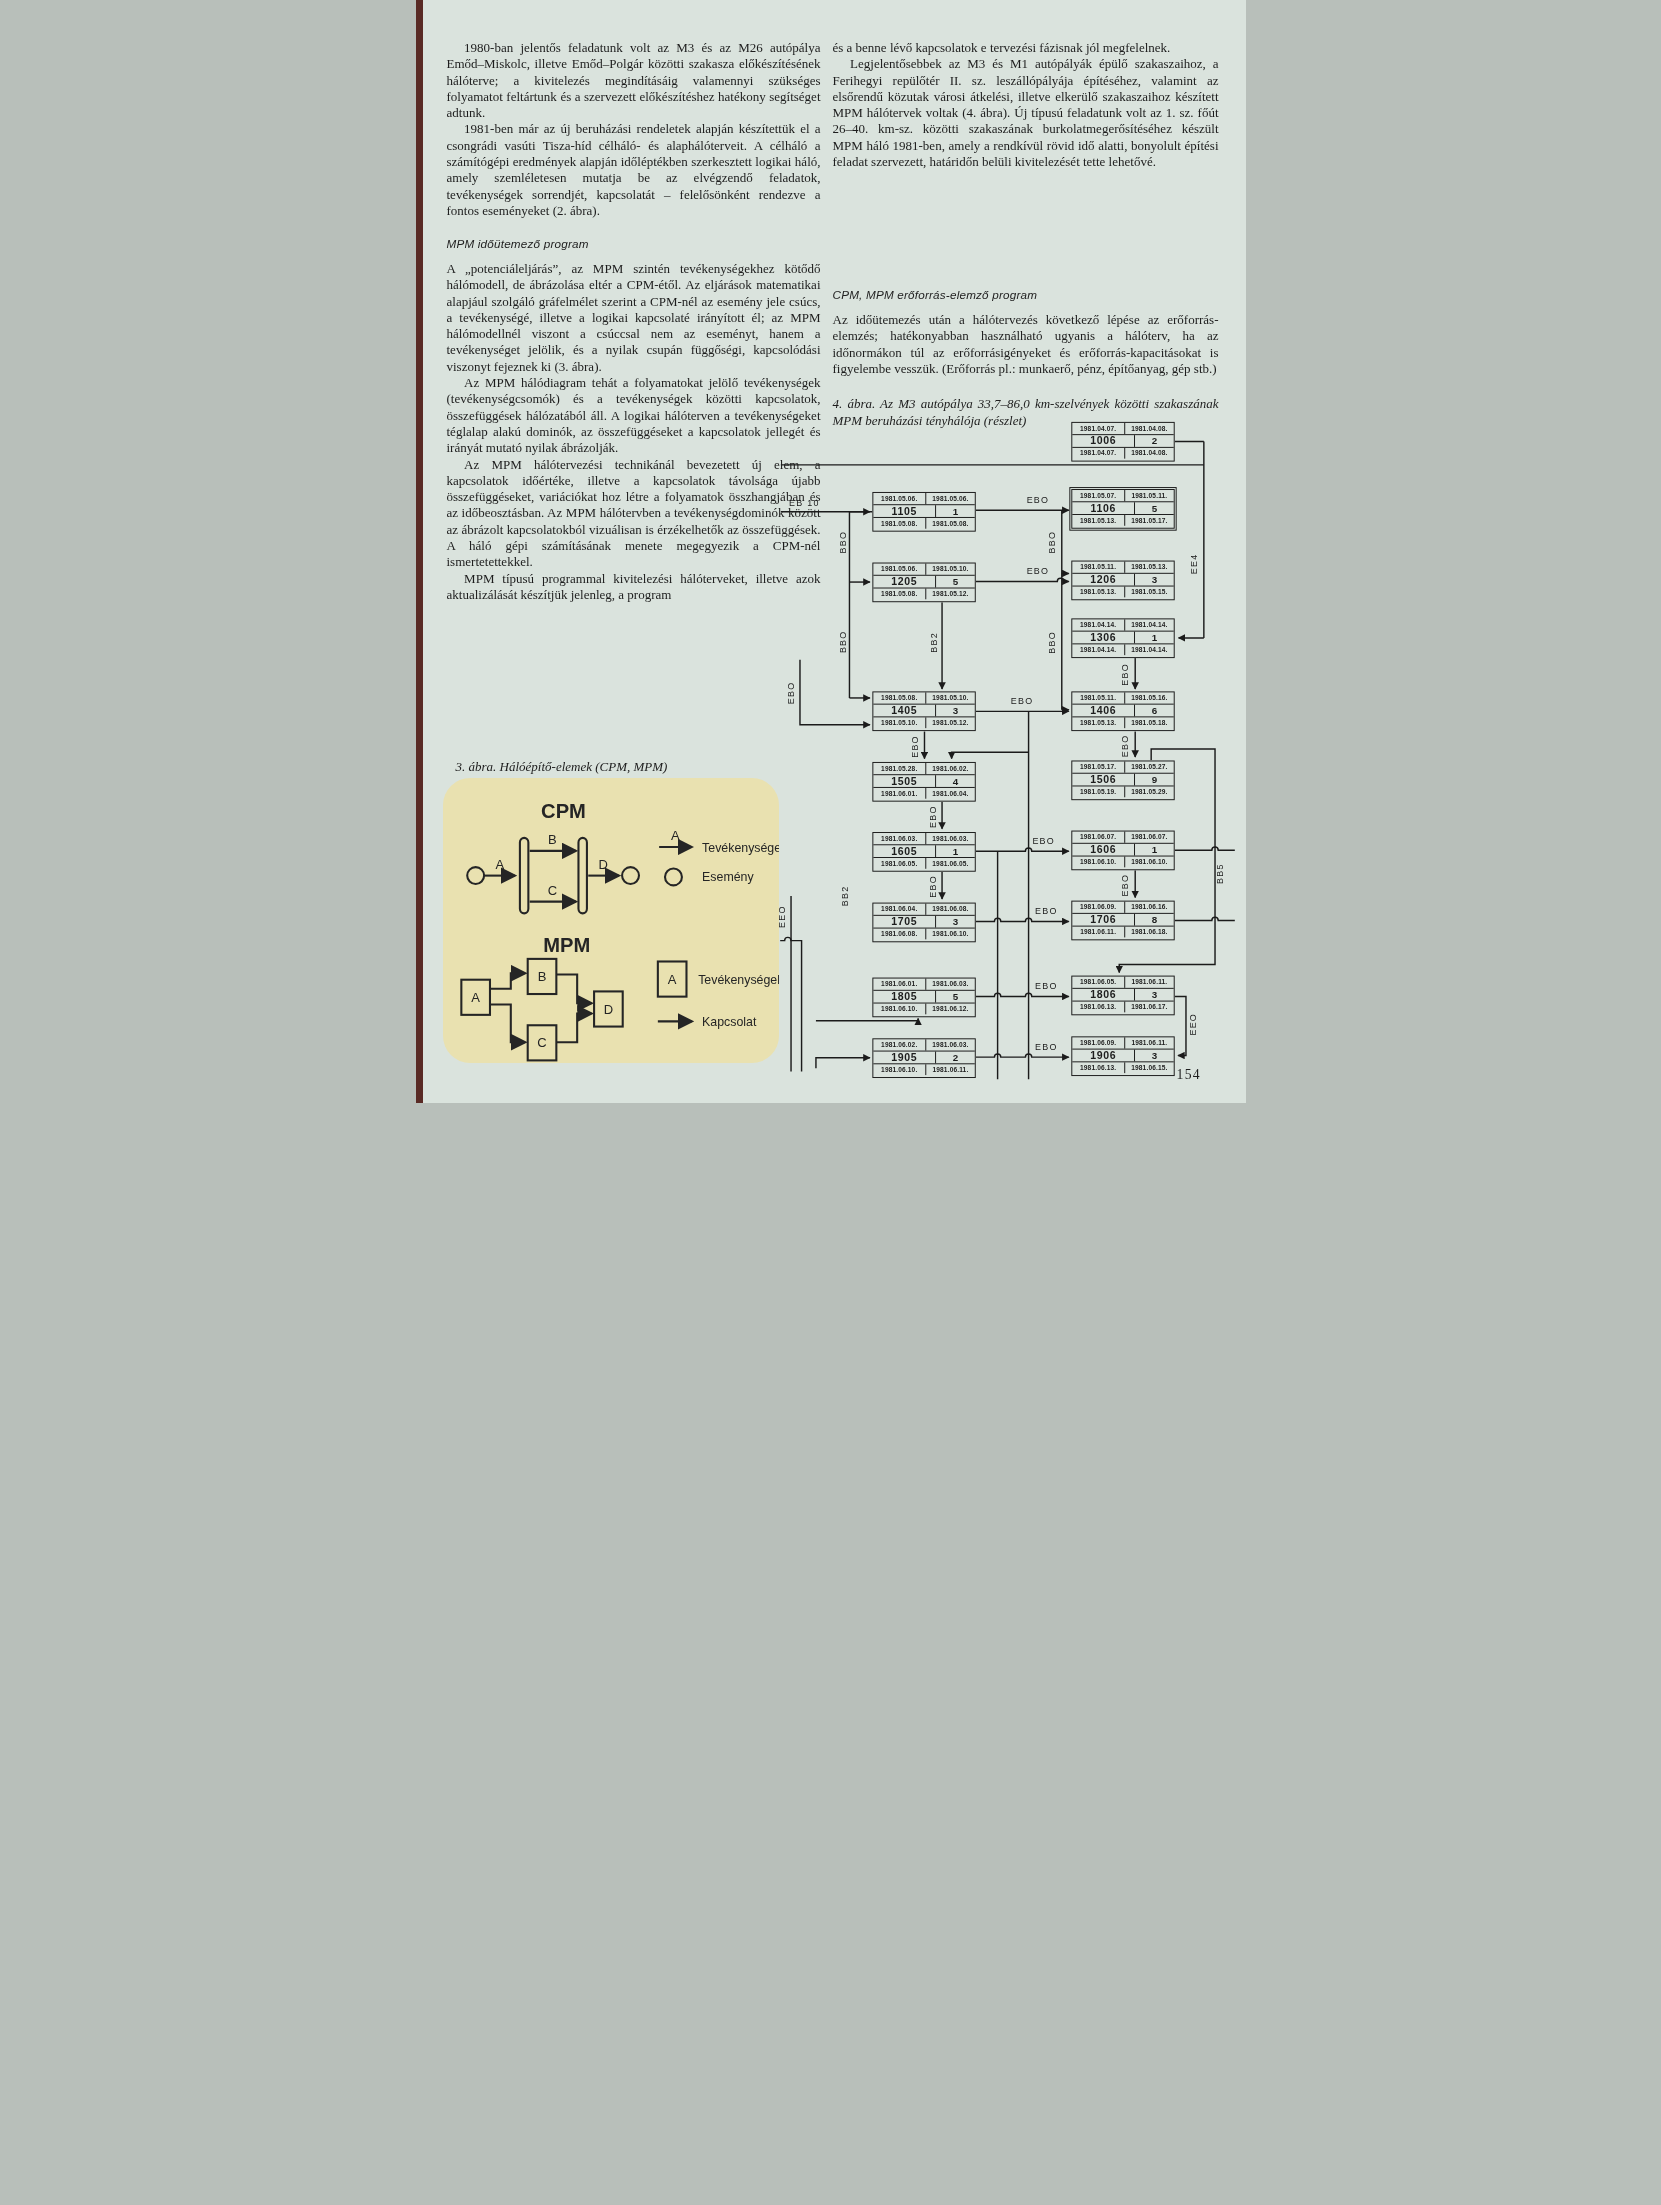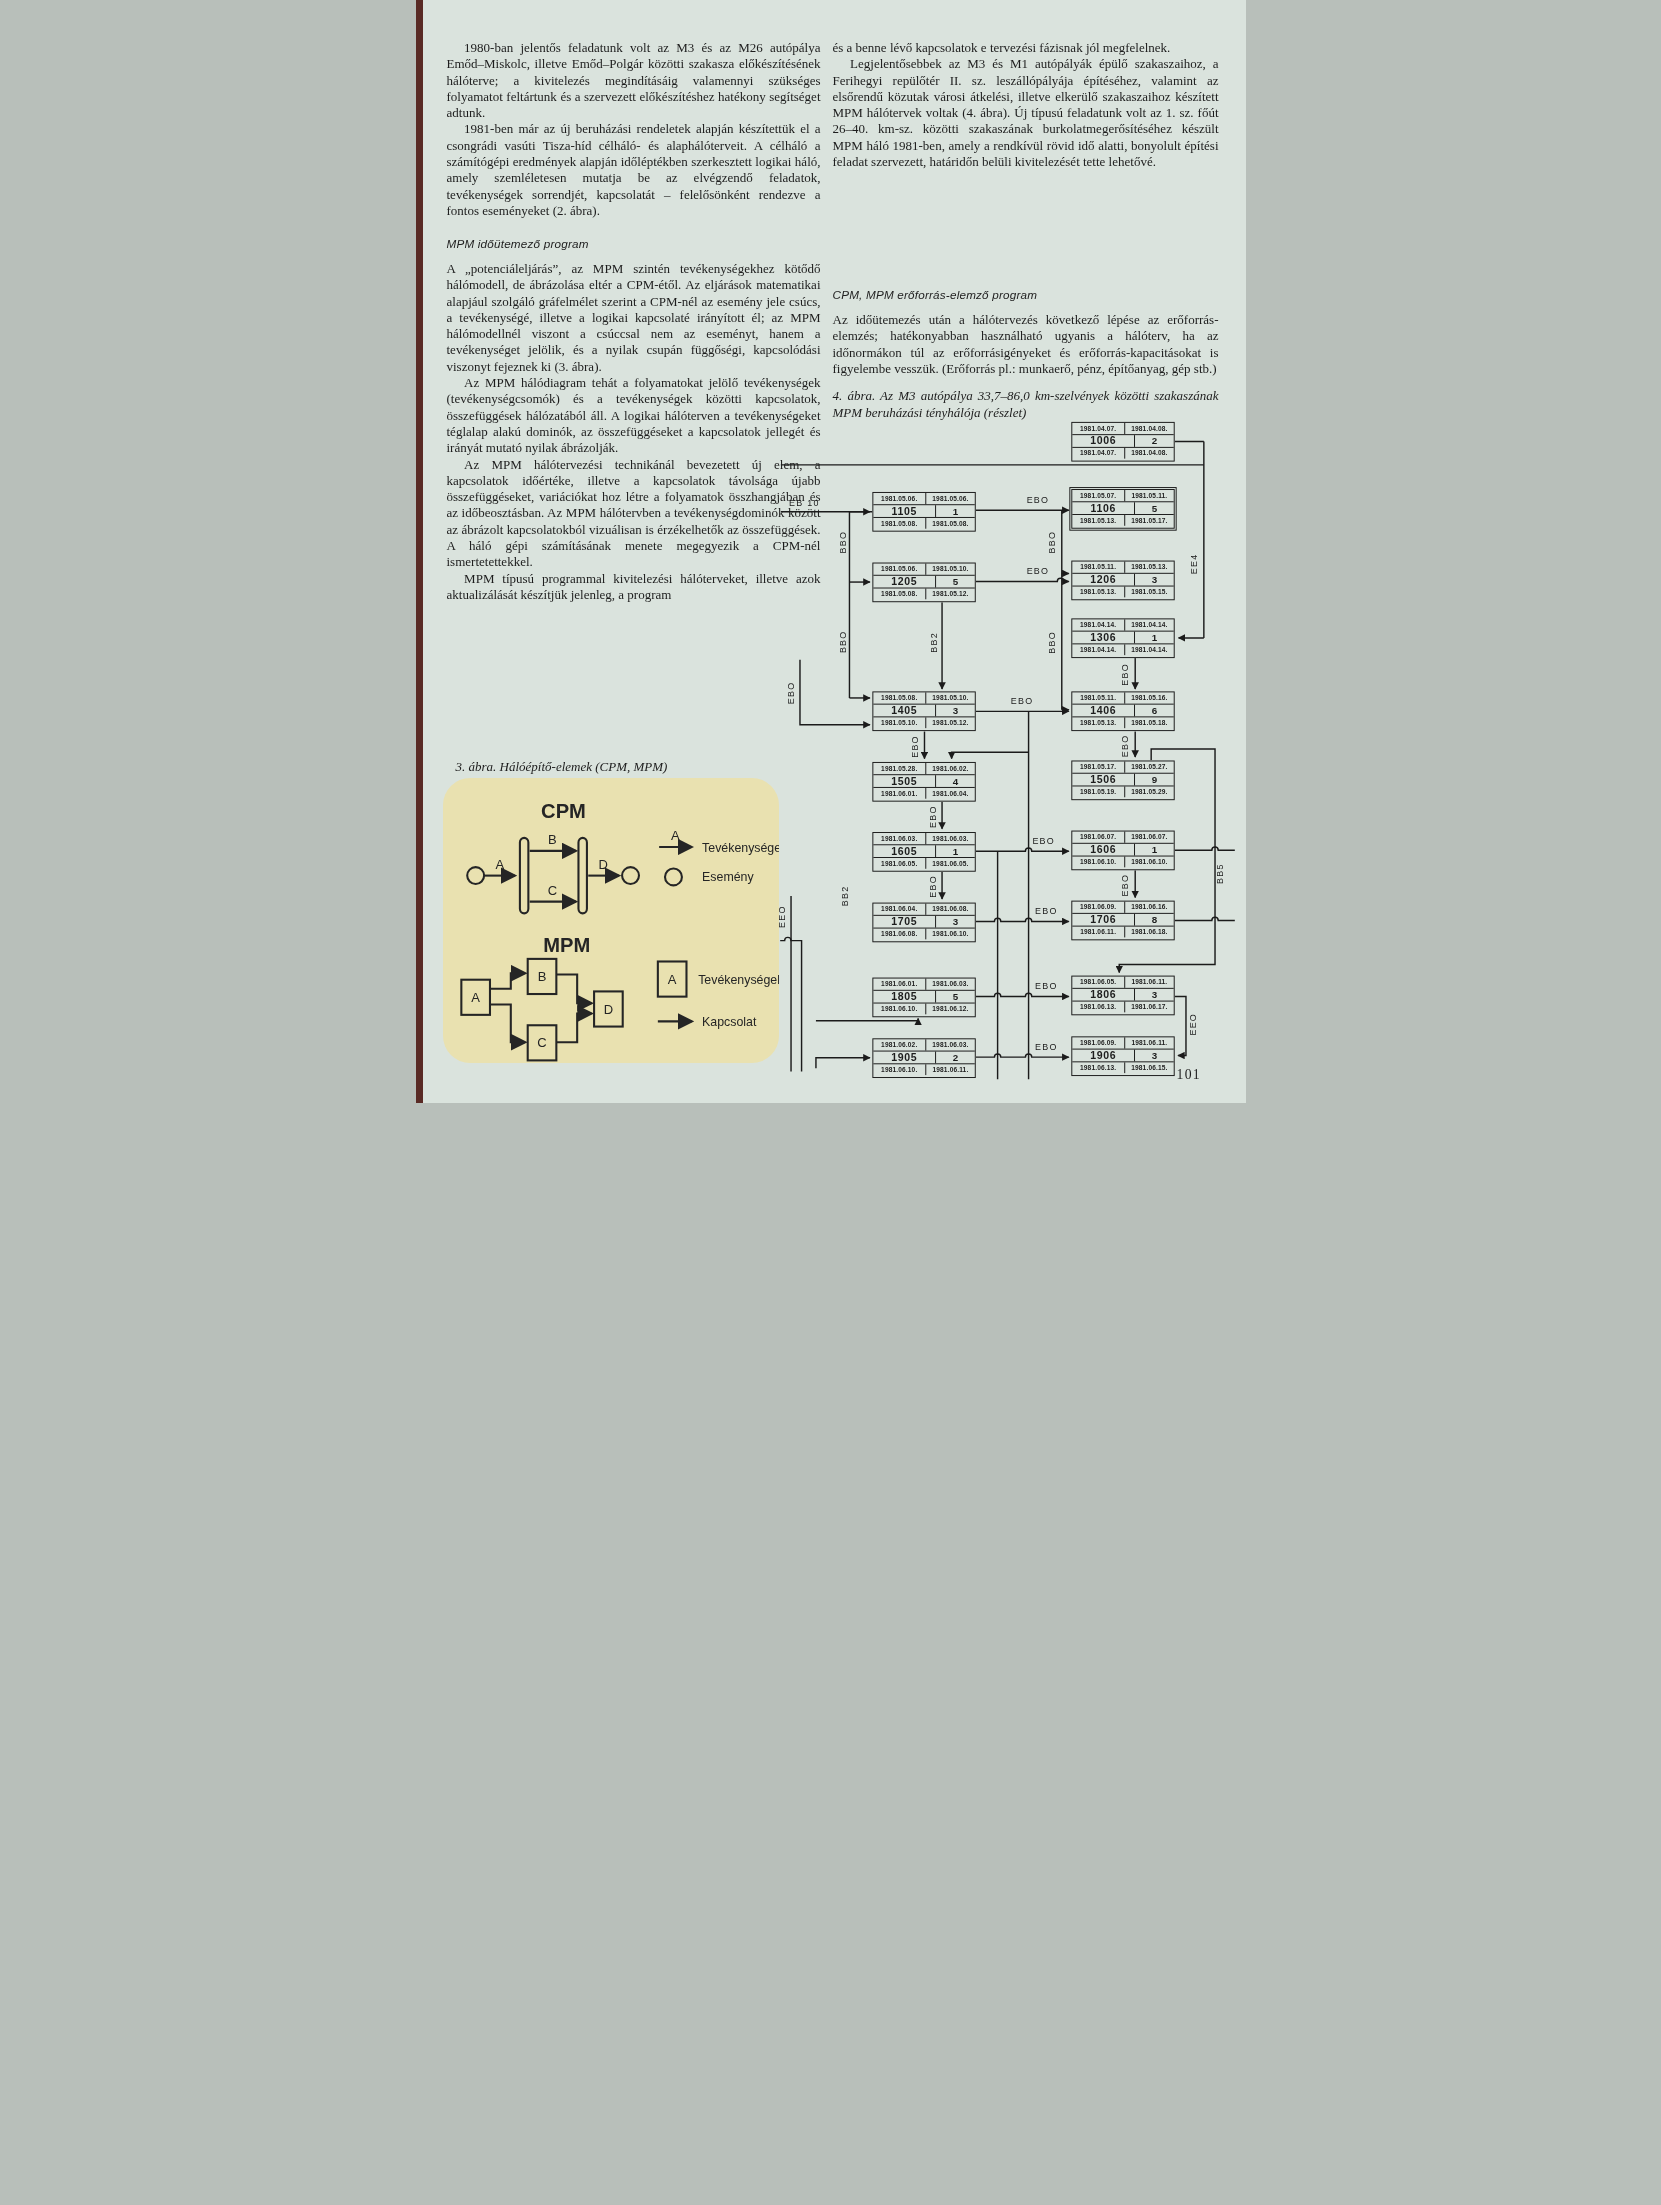--- a/index.html
+++ b/index.html
@@ -20,21 +20,21 @@
     letter-spacing:0.2px;color:#222;
   }
   .figcap{font:italic 400 11px/15px "Liberation Serif",serif;margin:0;}
   .cap3{position:absolute;left:9px;top:719px;width:339px;}
   .panel3{
     position:absolute;left:-3.9px;top:738px;width:336px;height:285px;
     background:#e9e1b0;
     border-radius:27px;
   }
   .right-lower{position:absolute;left:0;top:232px;width:386px;}
-  .right-lower .figcap{margin-top:11px;}
+  .right-lower .figcap{margin-top:19px;}
   .pageno{position:absolute;left:761px;top:1067px;font-size:13.7px;letter-spacing:1.3px;}
   
   .network{
     position:absolute;left:352px;top:417px;width:958px;height:1352px;
     transform:scale(.49);transform-origin:0 0;
   }
   .network svg.wires{position:absolute;left:0;top:0;}
   #net-nodes{position:absolute;left:0;top:0;width:958px;height:1352px;}
   .nb{position:absolute;width:211px;height:81px;border:2.6px solid #1b1b1b;
       box-sizing:border-box;background:#dae3dd;}
@@ -489,15 +489,15 @@
             <div class="durc">3</div>
           </div>
           <div class="r rb">
             <div class="c cl">1981.06.13.</div>
             <div class="c cr">1981.06.15.</div>
           </div>
         </div>
       </div>
   </div>
 
-  <div class="pageno">101</div>
+  <div class="pageno">154</div>
 </div>
 
 
 </body></html>

